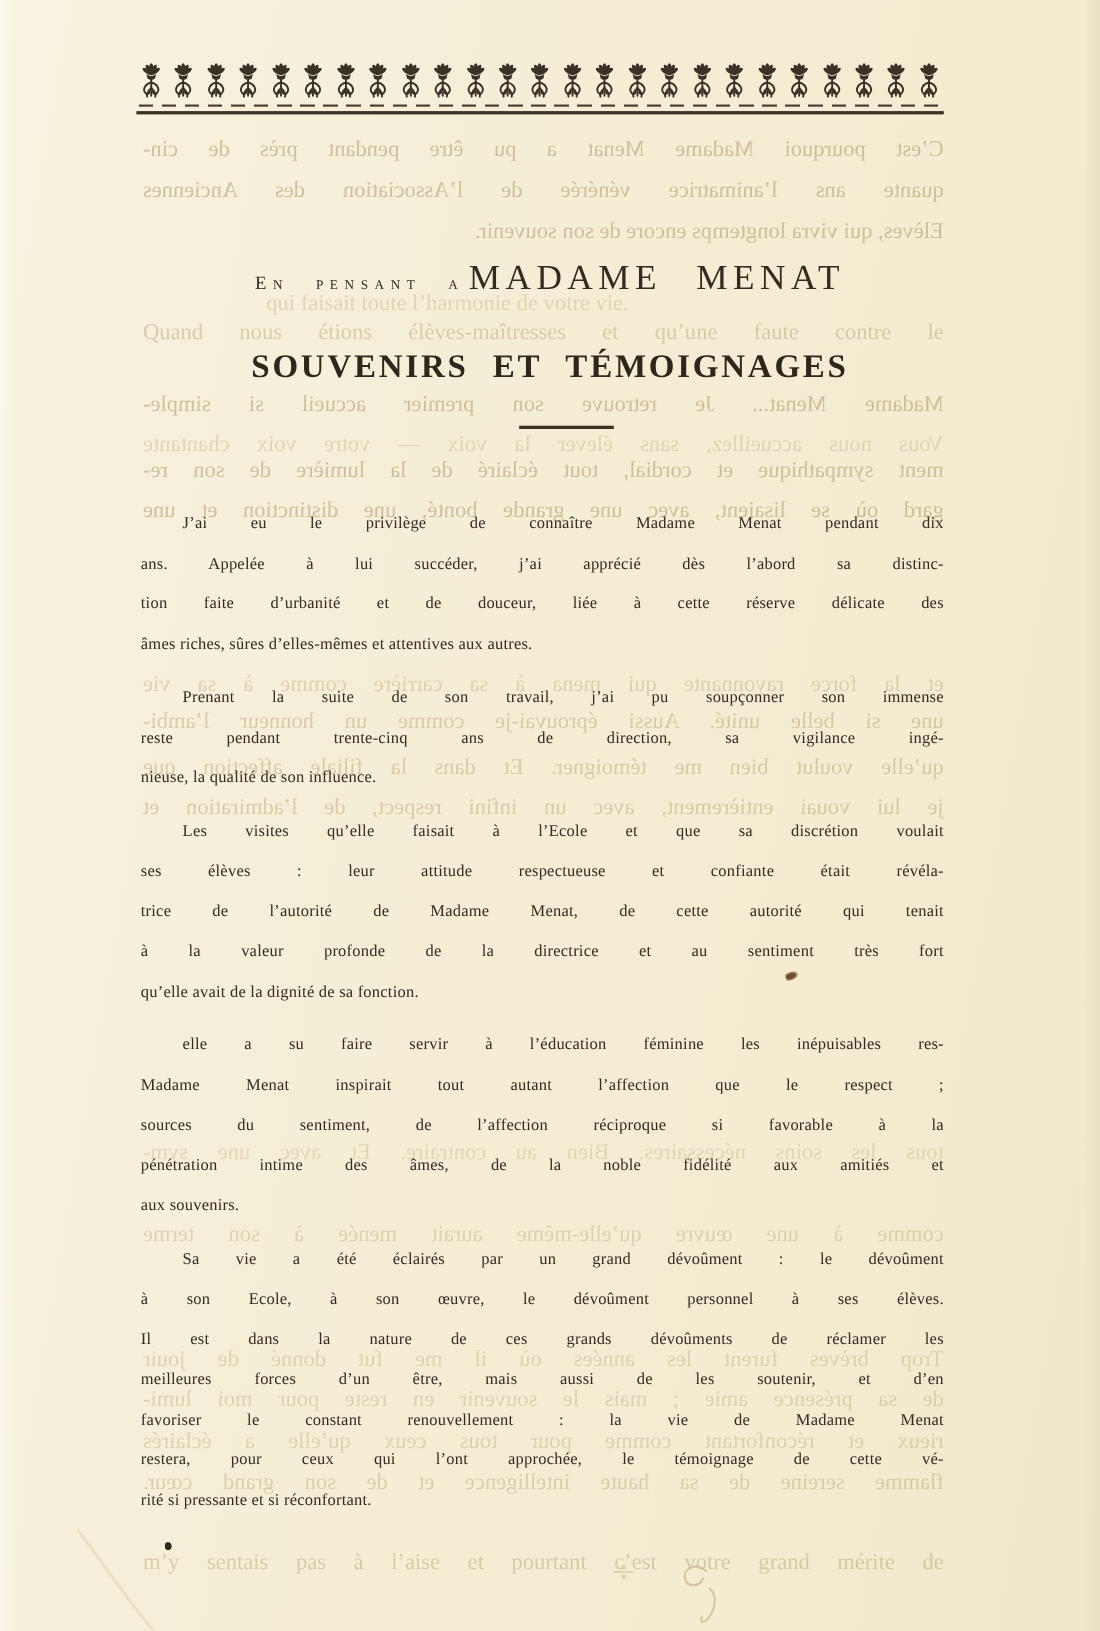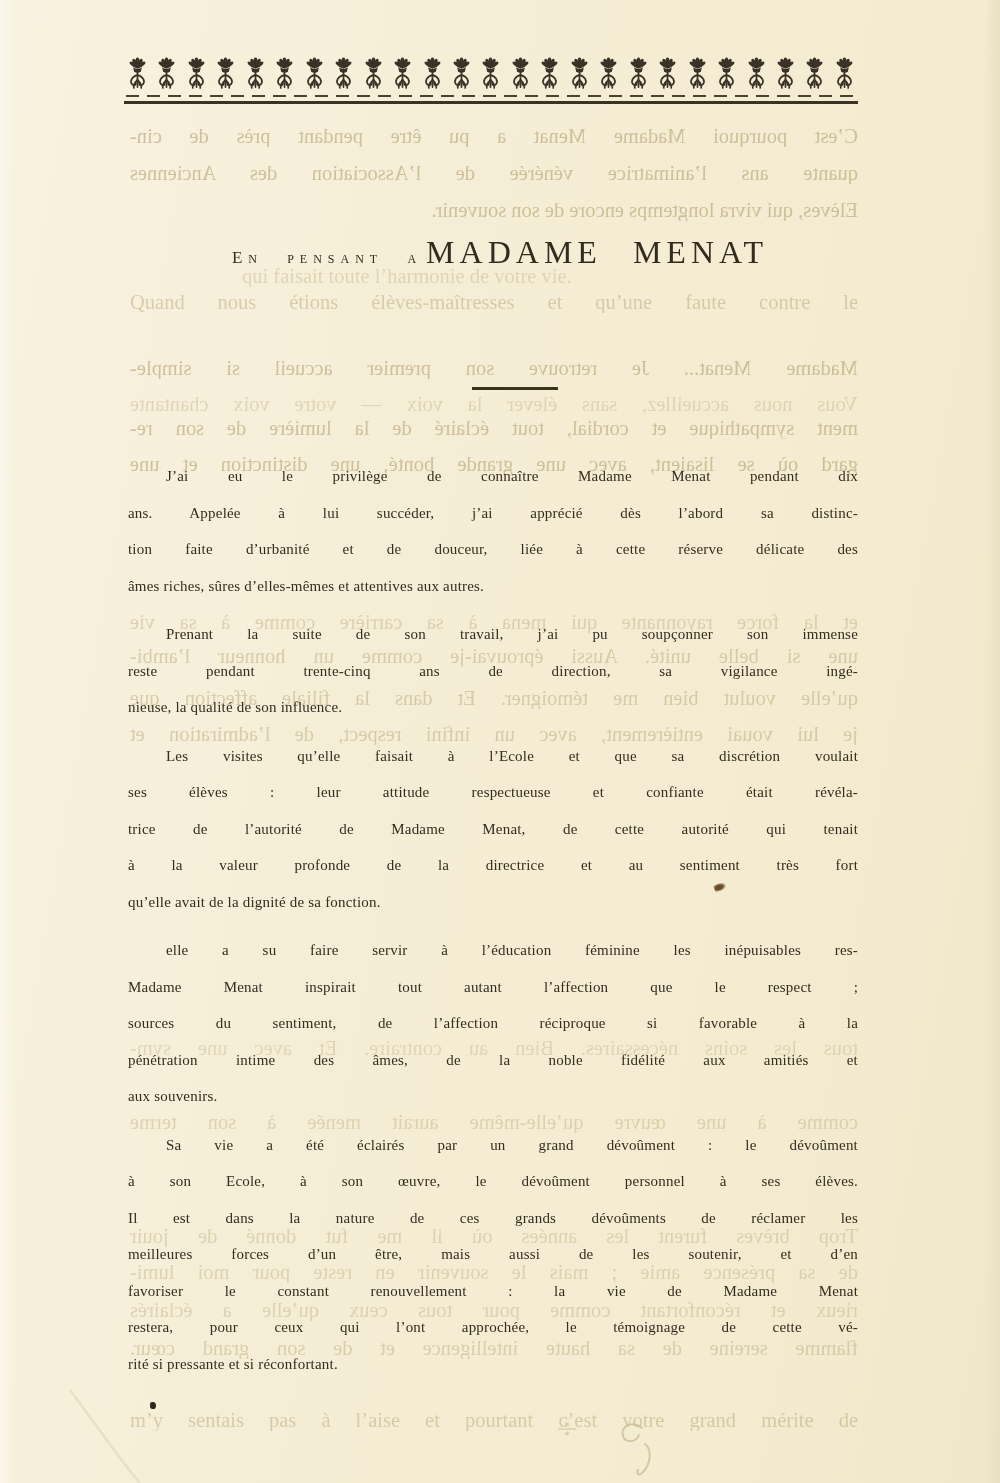--- a/index.html
+++ b/index.html
@@ -233,20 +233,21 @@
         <svg class="fleuron">
           <use href="#fleuron"></use>
         </svg>
       </div>
     <div class="ornament-dashes"></div>
     <div class="ornament-rule"></div>
   </div>
 
   <div class="heading-1"><span class="kicker">En pensant a</span><span class="main">MADAME MENAT</span></div>
 
+  <div class="heading-2">SOUVENIRS ET TÉMOIGNAGES</div>
   <div class="heading-rule"></div>
 
   <div class="body-text">
       <div class="para">
         <div class="line">J’ai eu le privilège de connaître Madame Menat pendant dix</div>
         <div class="line">ans. Appelée à lui succéder, j’ai apprécié dès l’abord sa distinc-</div>
         <div class="line">tion faite d’urbanité et de douceur, liée à cette réserve délicate des</div>
         <div class="line last">âmes riches, sûres d’elles-mêmes et attentives aux autres.</div>
       </div>
       <div class="para">

